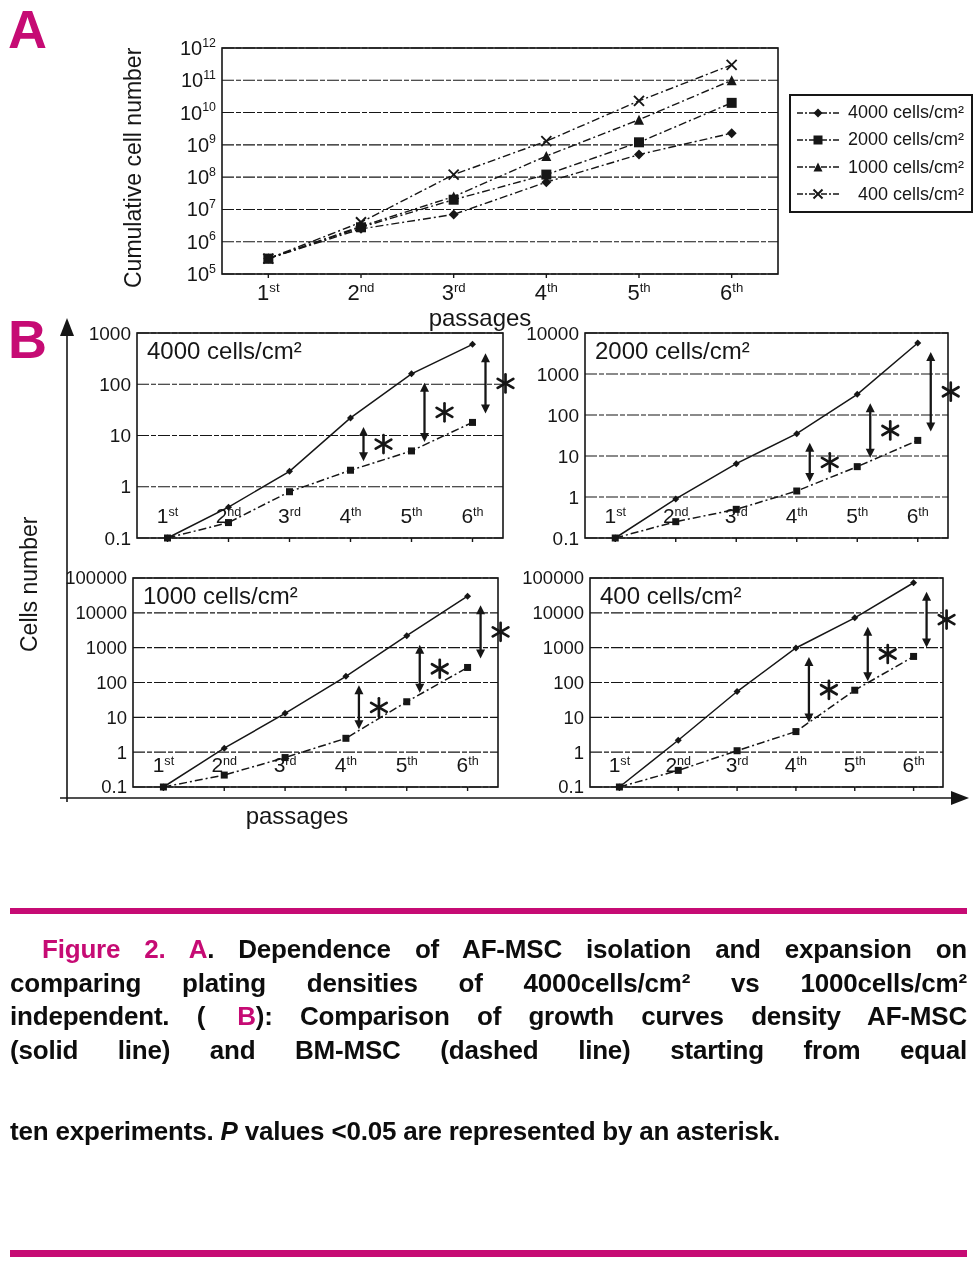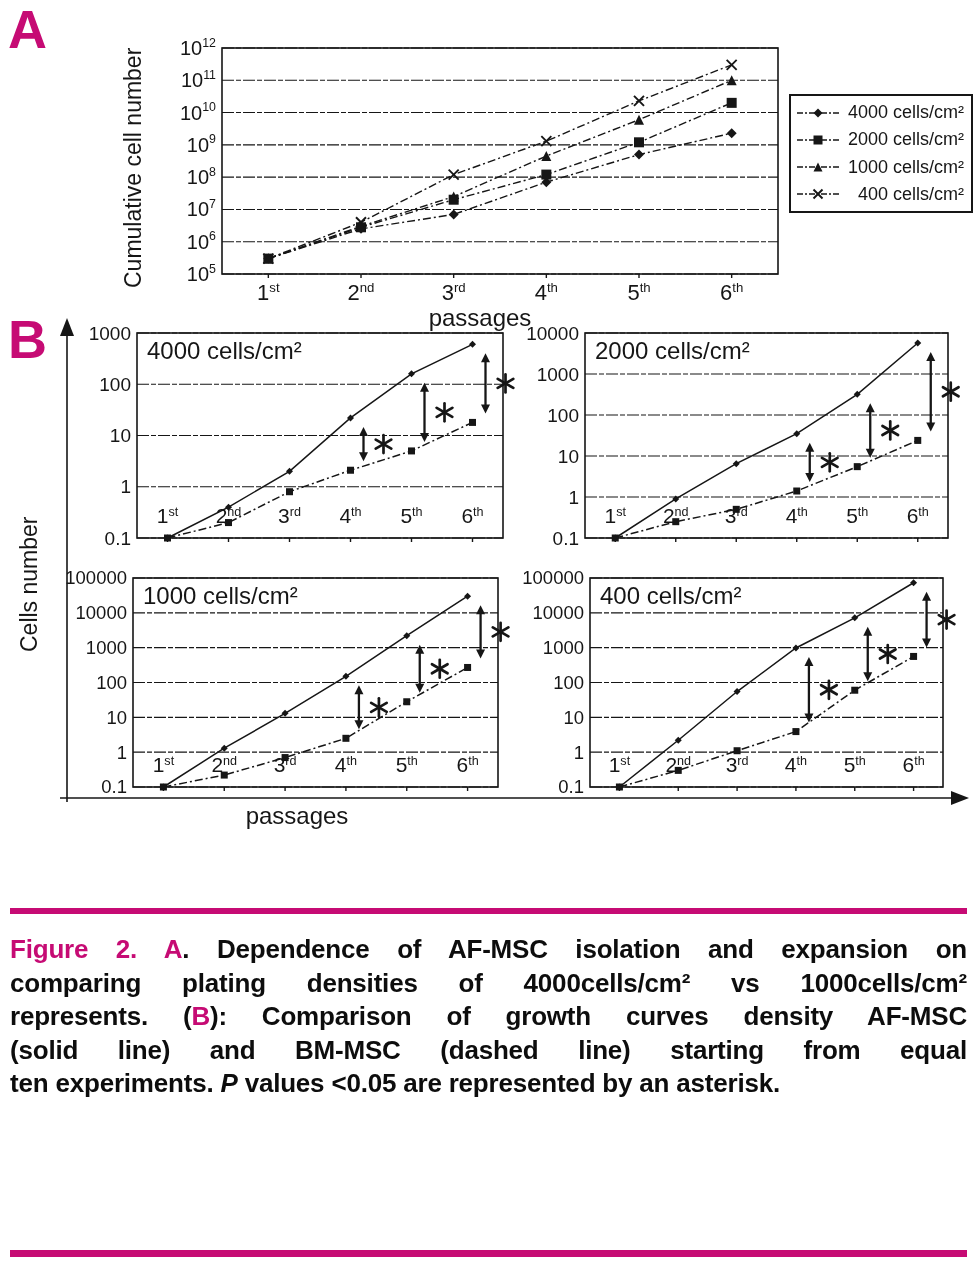--- a/index.html
+++ b/index.html
@@ -13,22 +13,22 @@
   .hlabel{font-size:24px;color:var(--ink);text-align:center;}
   #legend{left:789px;top:94px;width:184px;height:119px;border:2px solid var(--ink);
           box-sizing:border-box;display:flex;flex-direction:column;
           justify-content:space-around;padding:3px 7px 3px 4px;background:#fff;}
   .legend-row{display:flex;align-items:center;}
   .legend-marker{width:46px;height:16px;flex:0 0 46px;}
   .legend-label{flex:1;text-align:right;font-size:18px;white-space:nowrap;}
   #caption{left:10px;top:933px;width:957px;font-weight:bold;font-size:26px;
            line-height:33.6px;letter-spacing:-0.2px;color:#0d0d0d;}
   .cap-line{text-align:justify;text-align-last:justify;}
-  .cap-line.last{text-align-last:left;}
-  .seg-m{color:var(--mag);}
+  .cap-line.last{text-align-last:left;margin-top:48px;}
+  .seg-m{color:var(--mag);margin-left:32px;}
   .seg-i{font-style:italic;}
   .rule{left:10px;width:957px;background:var(--mag);}
   svg{display:block;overflow:visible;}
 </style>
 </head>
 <body>
 
 <div class="abs panel-letter" style="left:8px;top:2px">A</div>
 
 <div class="abs vlabel" style="left:120px;top:288px">Cumulative cell number</div>
@@ -397,18 +397,18 @@
   <polygon points="911,12 893,5 893,19" fill="#161616"></polygon>
 </svg>
 
 <div class="abs hlabel" style="left:207px;top:802px;width:180px">passages</div>
 
 <div class="abs rule" style="top:908px;height:6px"></div>
 
 <div id="caption" class="abs">
     <div class="cap-line"><span class="seg-m">Figure 2. A</span><span>. Dependence of AF-MSC isolation and expansion on</span></div>
     <div class="cap-line"><span>comparing plating densities of 4000cells/cm² vs 1000cells/cm²</span></div>
-    <div class="cap-line"><span>represents. (</span><span class="seg-m">B</span><span>): Comparison of growth curves density AF-MSC</span></div>
+    <div class="cap-line"><span>independent. (</span><span class="seg-m">B</span><span>): Comparison of growth curves density AF-MSC</span></div>
     <div class="cap-line"><span>(solid line) and BM-MSC (dashed line) starting from equal</span></div>
     <div class="cap-line last"><span>ten experiments. </span><span class="seg-i">P</span><span> values &lt;0.05 are represented by an asterisk.</span></div>
   </div>
 
 <div class="abs rule" style="top:1250px;height:7px"></div>
 
 </body></html>

